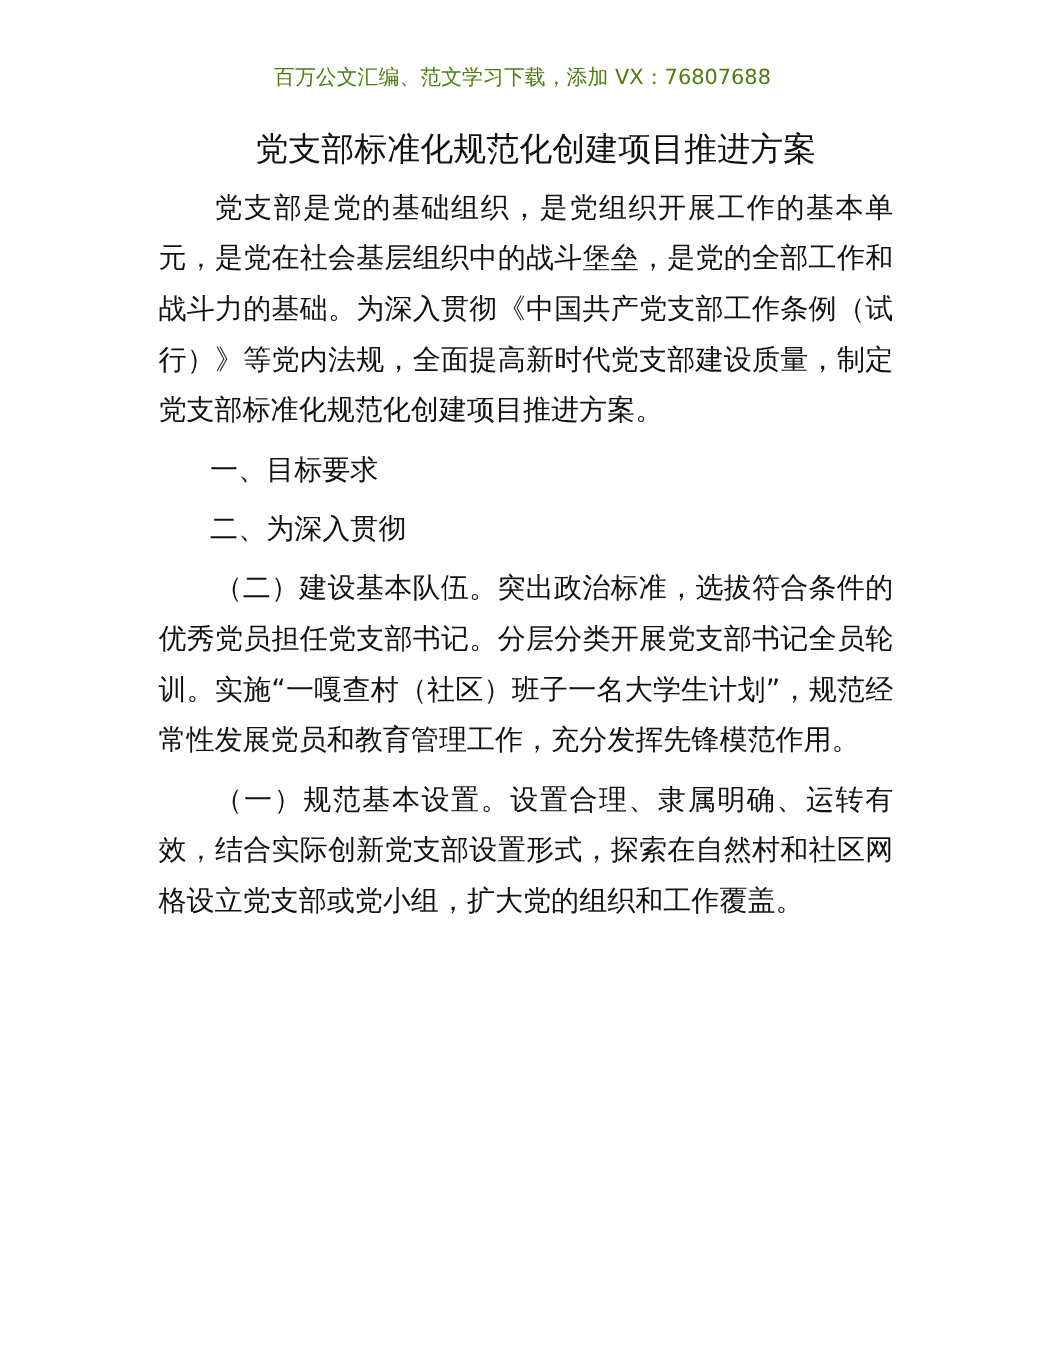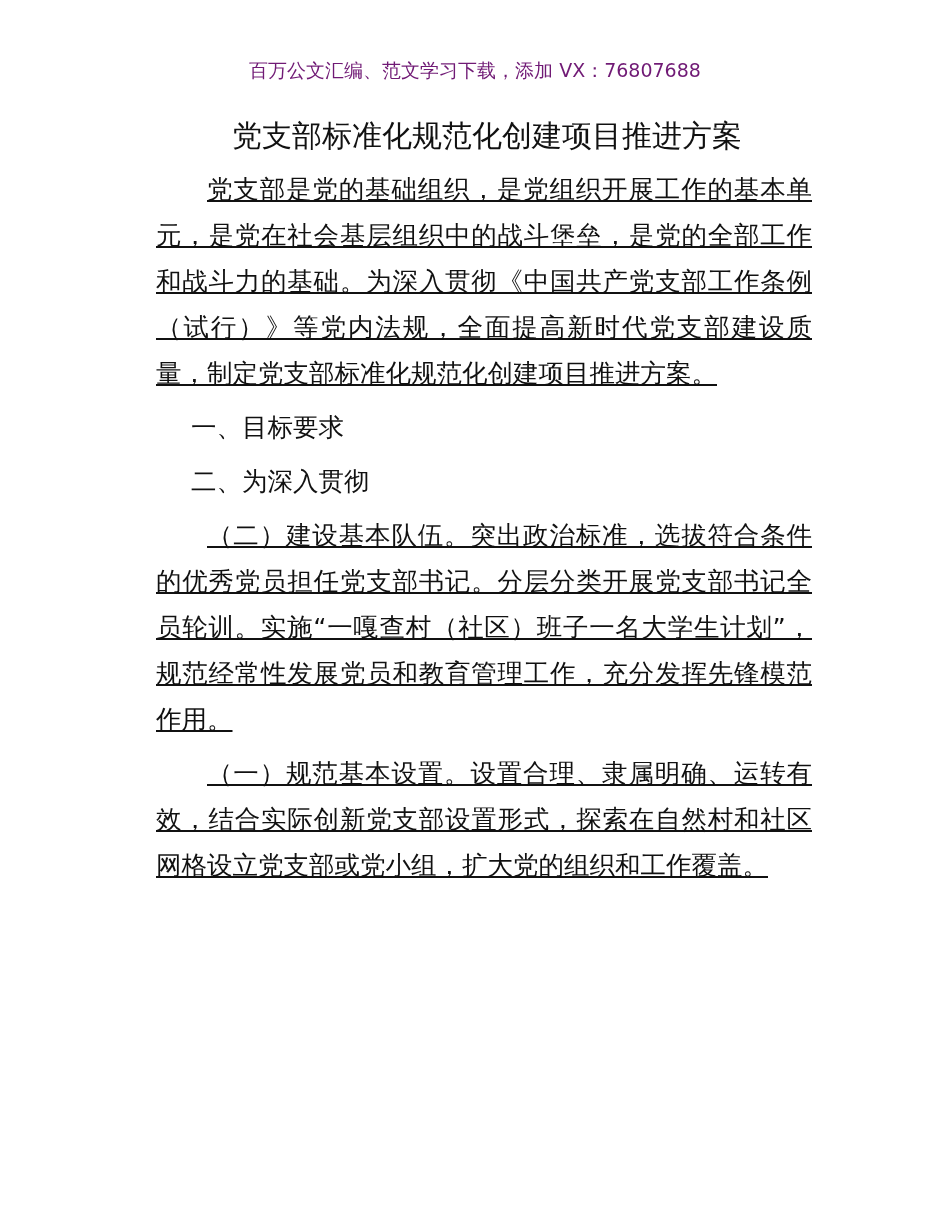--- a/index.html
+++ b/index.html
@@ -16,21 +16,21 @@
       color: #111111;
     }
     .watermark {
       position: absolute;
       top: 56px;
       left: 0;
       width: 950px;
       text-align: center;
       font-size: 19px;
       line-height: 28px;
-      color: #701a75;
+      color: #4d7c0f;
       white-space: nowrap;
     }
     .doc-title {
       position: absolute;
       top: 114px;
       left: 12px;
       width: 950px;
       text-align: center;
       font-size: 30px;
       line-height: 44px;
@@ -39,26 +39,25 @@
     }
     .body {
       position: absolute;
       top: 166px;
       left: 140px;
       width: 672px;
       font-size: 25.5px;
       line-height: 46px;
     }
     .para {
-      margin: 0 0 8px 16px;
+      margin: 0 0 8px 4px;
       text-indent: 2em;
       text-align: justify;
       text-align-last: left;
       word-break: break-all;
-      text-decoration: underline;
     }
     .heading {
       margin: 0 0 8px 0;
       text-indent: 2em;
     }
   </style>
 </head>
 <body>
 
 <div class="watermark">百万公文汇编、范文学习下载，添加 VX：76807688</div>

